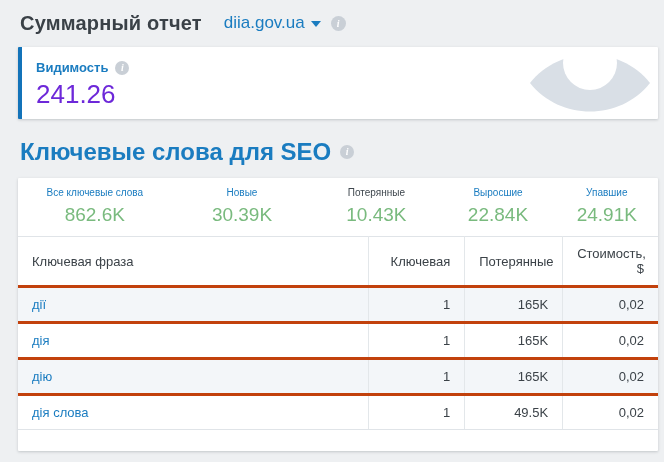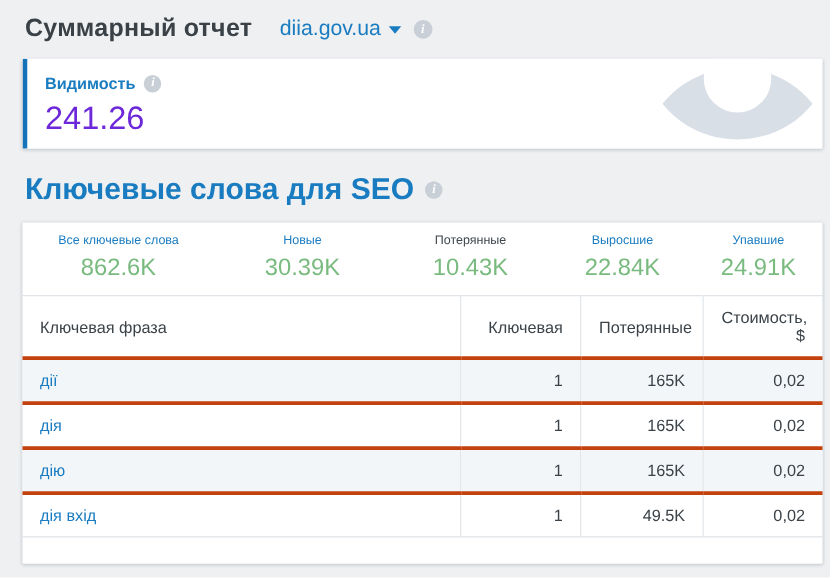--- a/index.html
+++ b/index.html
@@ -140,21 +140,21 @@
           <td>165K</td>
           <td>0,02</td>
         </tr>
         <tr>
           <td><a class="kw">дію</a></td>
           <td>1</td>
           <td>165K</td>
           <td>0,02</td>
         </tr>
         <tr>
-          <td><a class="kw">дія вхід</a></td>
+          <td><a class="kw">дія слова</a></td>
           <td>1</td>
           <td>49.5K</td>
           <td>0,02</td>
         </tr>
       </tbody>
     </table>
 
     <div class="tfooter">
       
     </div>

